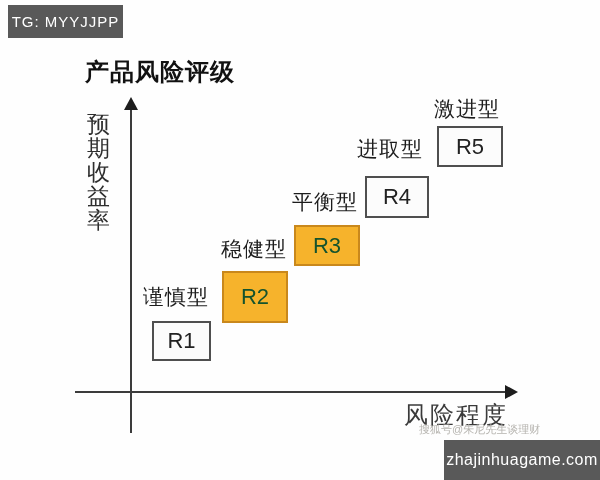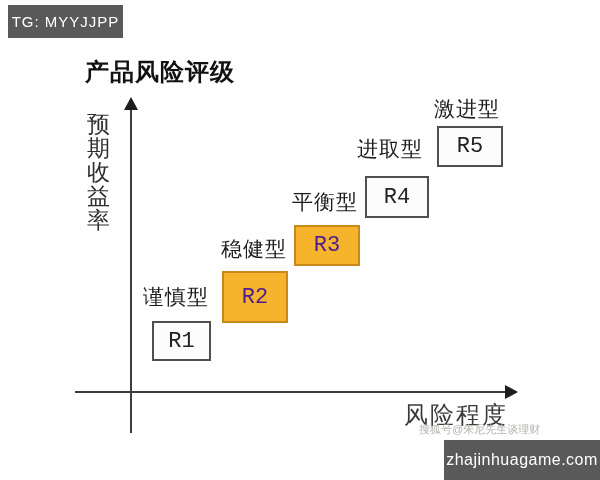--- a/index.html
+++ b/index.html
@@ -50,24 +50,24 @@
     position:absolute;left:419px;top:422px;
     font-size:11px;color:#b5b3ae;white-space:nowrap;
   }
   
   .tier-label{
     position:absolute;font-size:21px;color:#1c1c1c;letter-spacing:1px;white-space:nowrap;
   }
   .rbox{
     position:absolute;display:flex;align-items:center;justify-content:center;
     background:#fcfcfc;border:2px solid #4f4f4f;
-    font-size:22px;color:#222;box-sizing:border-box;font-family:Liberation Mono, monospace;
+    font-size:22px;color:#222;box-sizing:border-box;
   }
   .rbox.orange{
-    background:#f6b32c;border:2px solid #c9881c;color:#4c1d95;
+    background:#f6b32c;border:2px solid #c9881c;color:#14532d;
   }
   .lbl1{left:143px;top:283px;} .box1{left:152px;top:321px;width:59px;height:40px;}
   .lbl2{left:221px;top:235px;} .box2{left:222px;top:271px;width:66px;height:52px;}
   .lbl3{left:292px;top:188px;} .box3{left:294px;top:225px;width:66px;height:41px;}
   .lbl4{left:357px;top:135px;} .box4{left:365px;top:176px;width:64px;height:42px;}
   .lbl5{left:434px;top:95px;}  .box5{left:437px;top:126px;width:66px;height:41px;}
 </style>
 </head>
 <body>
 

